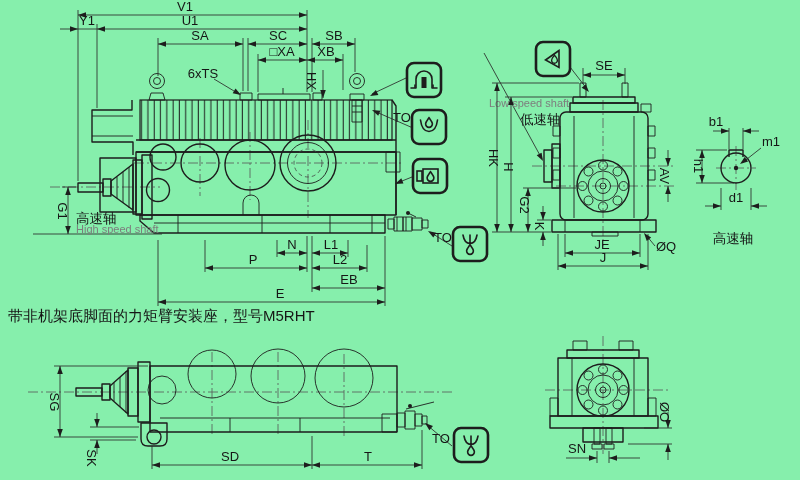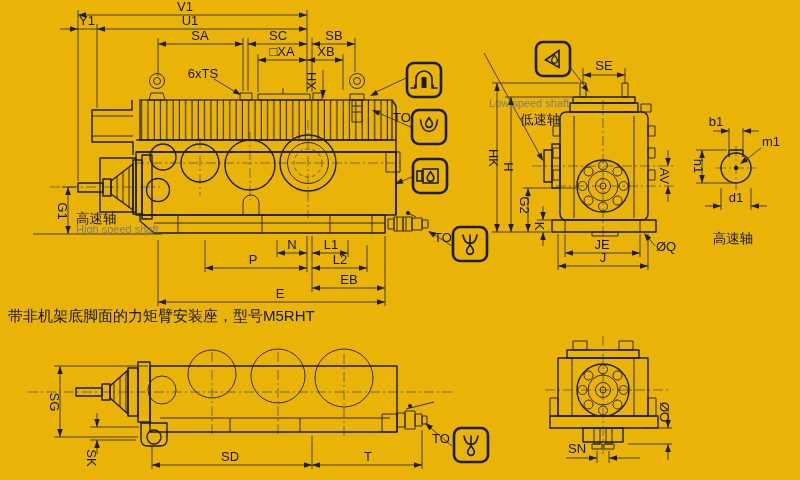--- a/index.html
+++ b/index.html
@@ -1,16 +1,16 @@
 <!DOCTYPE html>
 <html><head>
 <meta charset="utf-8">
 <style>
   html,body{margin:0;padding:0;background:#e9e9e9;}
-  #stage{position:relative;width:800px;height:480px;background:#eab308;overflow:hidden;
+  #stage{position:relative;width:800px;height:480px;background:#86efac;overflow:hidden;
          font-family:"Liberation Sans","DejaVu Sans",sans-serif;}
   svg{display:block}
   svg text{fill:#161616;font-family:"Liberation Sans","DejaVu Sans",sans-serif;font-size:13px;}
   svg text.sm{font-size:11px;fill:#7d7d7d;}
   svg text.cn{font-size:13.5px;}
   svg text.cap{font-size:15px;}
   .ol{fill:none;stroke:#1d1d1d;stroke-width:1.4;stroke-linejoin:round;}
   .tl{fill:none;stroke:#1d1d1d;stroke-width:0.9;stroke-linejoin:round;}
   .dl{fill:none;stroke:#2a2a2a;stroke-width:0.85;}
   .cl{fill:none;stroke:#555;stroke-width:0.8;stroke-dasharray:10 3 2 3;}

